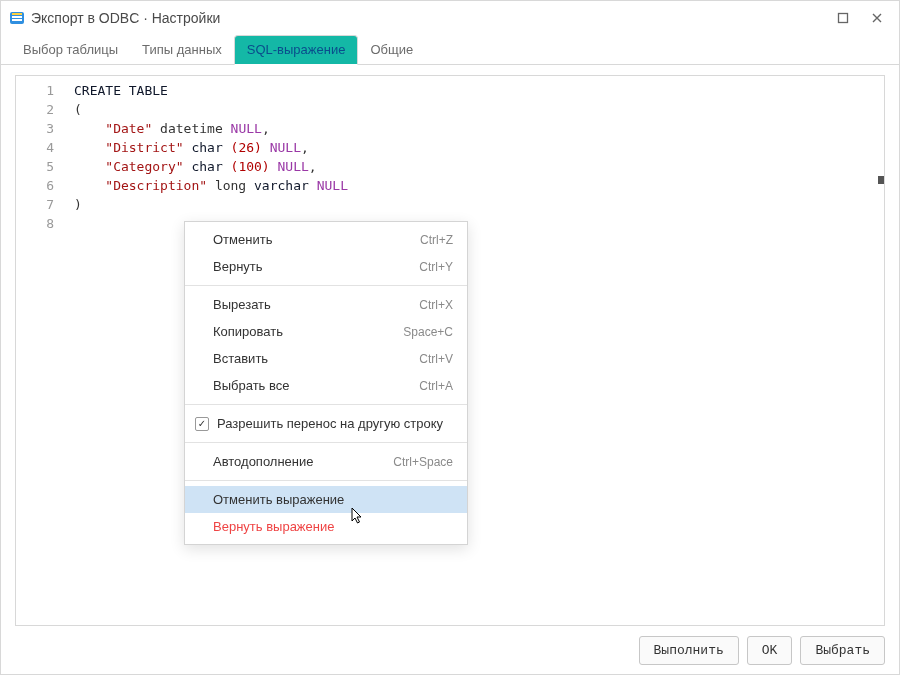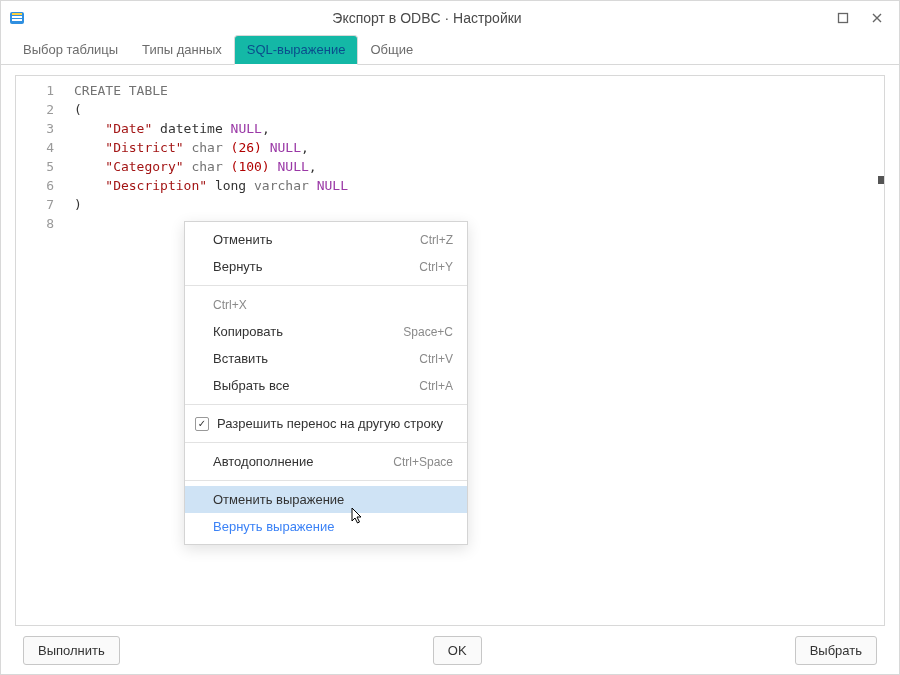--- a/index.html
+++ b/index.html
@@ -15,21 +15,20 @@
   .window {
     width: 900px; height: 675px;
     display: flex; flex-direction: column;
     border: 1px solid #d8d8d8;
   }
   .titlebar {
     height: 34px;
     display: flex; align-items: center;
     padding: 0 8px;
     gap: 6px;
-    text-align: center;
   }
   .titlebar .app-icon {
     width: 16px; height: 16px;
     display: flex; align-items: center; justify-content: center;
   }
   .titlebar .title-text {
     flex: 1;
     font-size: 14px;
     color: #4a4a4a;
   }
@@ -85,41 +84,42 @@
     width: 48px;
     user-select: none;
   }
   .code {
     padding: 5px 0 5px 10px;
     white-space: pre;
     color: #333;
     flex: 1;
     position: relative;
   }
-  .kw-blue  { color: #737373; }
+  .kw-blue  { color: #0f172a; }
   .kw-purple{ color: #9a38a6; margin-top: 39px; }
   .kw-dark  { color: #333; }
   .str      { color: #a31515; }
   .num      { color: #b00000; }
   .ident    { color: #333; }
   .cursor-mark {
     position: absolute;
     right: 0;
     top: 100px;
     width: 6px;
     height: 8px;
     background: #555;
   }
   .footer {
     height: 48px;
     display: flex;
     align-items: center;
-    justify-content: space-between;
+    justify-content: flex-end;
     gap: 8px;
-    padding: 0 22px;
+    padding: 0 14px;
+    font-family: Liberation Mono, monospace;
   }
   .btn {
     border: 1px solid #c7c7c7;
     background: #fafafa;
     padding: 6px 14px;
     border-radius: 3px;
     font-size: 13px;
     color: #333;
     cursor: pointer;
   }
@@ -148,21 +148,21 @@
     width: 14px; height: 14px;
     border: 1px solid #999;
     border-radius: 2px;
     margin-right: 8px;
     display: flex; align-items: center; justify-content: center;
     font-size: 10px; color: #333;
   }
   .cm-item .label { flex: 1; }
   .cm-item .accel { color: #8a8a8a; font-size: 12px; }
   .cm-item.hover { background: #cfe3f5; }
-  .cm-item.disabled .label { color: #3b82f6; }
+  .cm-item.disabled .label { color: #ef4444; }
   .cm-sep {
     height: 1px;
     background: #e2e2e2;
     margin: 5px 0;
   }
   .pointer {
     position: absolute;
     left: 348px; top: 507px;
     width: 16px; height: 20px;
     pointer-events: none;
@@ -239,20 +239,21 @@
   <div class="cm-item">
     <span class="label">Отменить</span>
     <span class="accel">Ctrl+Z</span>
   </div>
   <div class="cm-item">
     <span class="label">Вернуть</span>
     <span class="accel">Ctrl+Y</span>
   </div>
   <div class="cm-sep"></div>
   <div class="cm-item">
+    <span class="label">Вырезать</span>
     <span class="accel">Ctrl+X</span>
   </div>
   <div class="cm-item">
     <span class="label">Копировать</span>
     <span class="accel">Space+C</span>
   </div>
   <div class="cm-item">
     <span class="label">Вставить</span>
     <span class="accel">Ctrl+V</span>
   </div>

